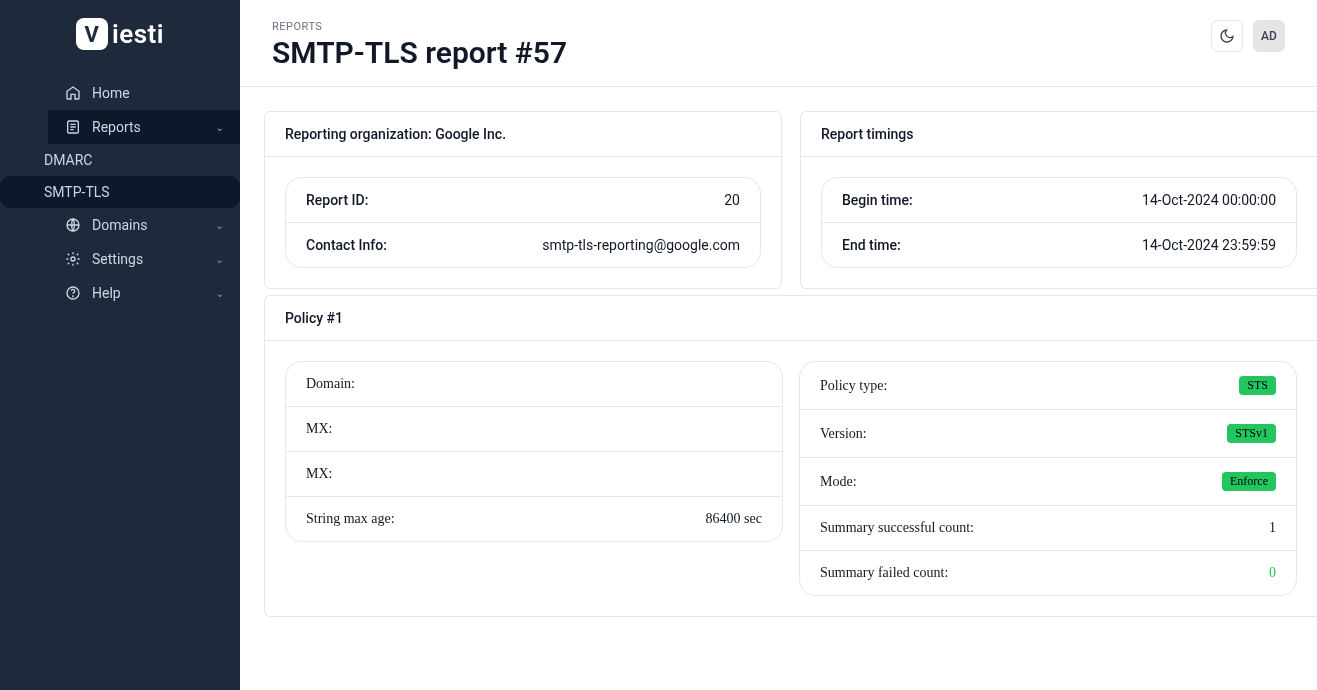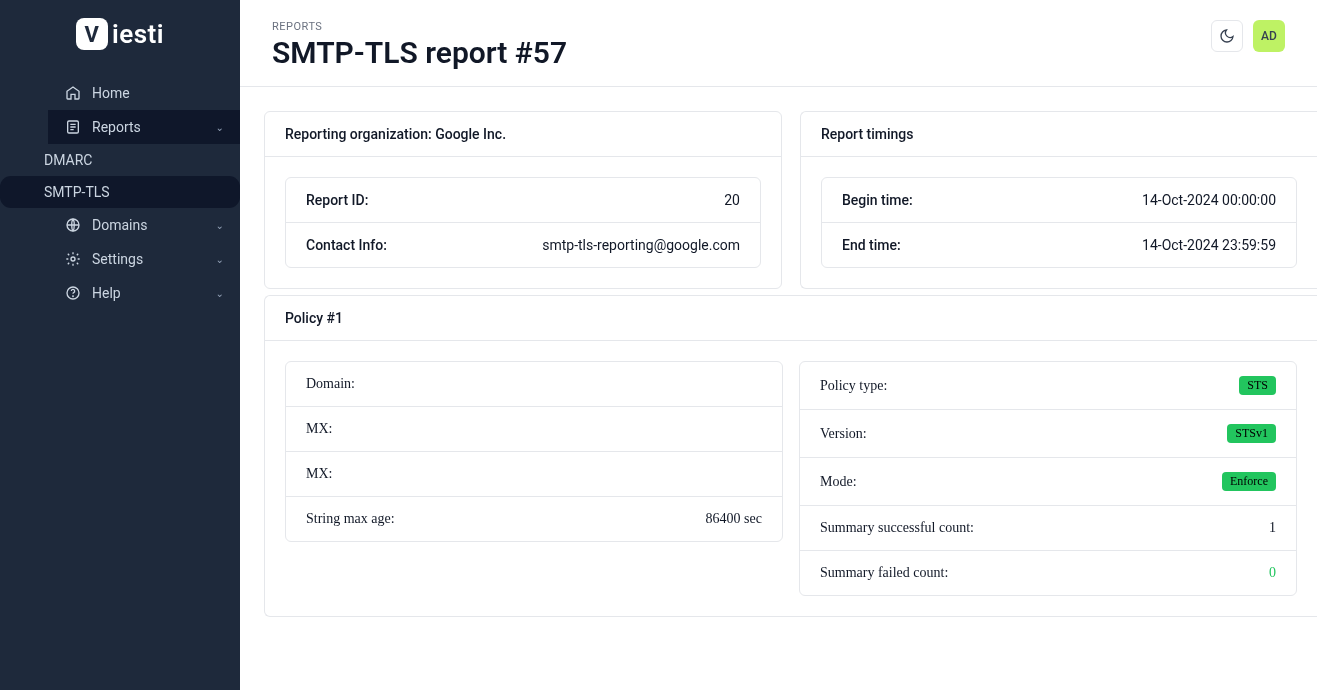--- a/index.html
+++ b/index.html
@@ -75,36 +75,36 @@
   }
   .breadcrumb { font-size:11px; color: var(--text-muted); letter-spacing:0.5px; text-transform:uppercase; margin-bottom:2px; }
   .page-title { font-size:30px; font-weight:600; color: var(--text-dark); }
   .topbar-right { margin-left:auto; display:flex; align-items:center; gap:10px; }
   .icon-btn {
     width:32px; height:32px; border:1px solid var(--card-border); border-radius:6px;
     display:flex; align-items:center; justify-content:center; cursor:pointer;
     background:#fff;
   }
   .avatar-badge {
-    width:32px; height:32px; border-radius:6px; background:#bef264; color:#374151;
+    width:32px; height:32px; border-radius:6px; background:#e5e5e5; color:#374151;
     display:flex; align-items:center; justify-content:center; font-size:12px; font-weight:500;
     cursor:pointer;
   }
   .content { padding: 24px 0 24px 24px; }
   .cards-row { display:flex; gap:18px; margin-bottom:6px; }
   .card {
     border:1px solid var(--card-border); border-radius:6px; background:#fff;
   }
   .card.half { flex:1; min-width:0; }
   .card-header {
     padding: 14px 20px; border-bottom:1px solid var(--card-border);
     font-size:14px; font-weight:500;
   }
   .card-body { padding: 20px; }
-  .kv-table { border:1px solid var(--card-border); border-radius:6px; overflow:hidden; }
+  .kv-table { border:1px solid var(--card-border); border-radius:16px; overflow:hidden; }
   .kv-row {
     display:flex; justify-content:space-between; align-items:center;
     padding: 14px 20px;
   }
   .kv-row + .kv-row { border-top:1px solid var(--card-border);align-items:center; }
   .kv-label { font-weight:500; }
   .kv-value { color: var(--text-dark); }
   .policy-cols { display:flex; gap:16px; }
   .policy-col { flex:1;font-family:Liberation Serif, serif; }
   .badge {

